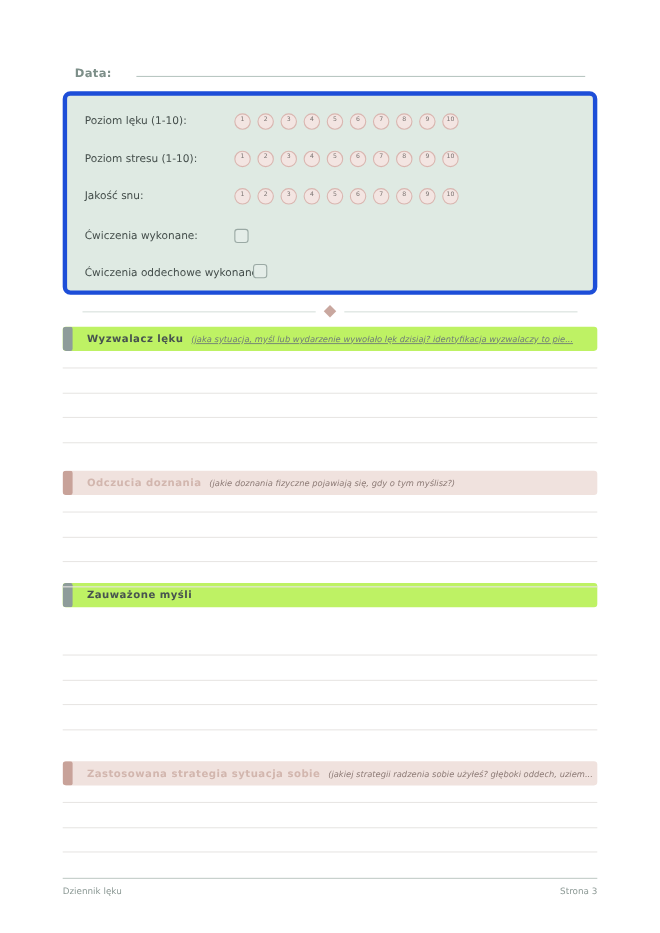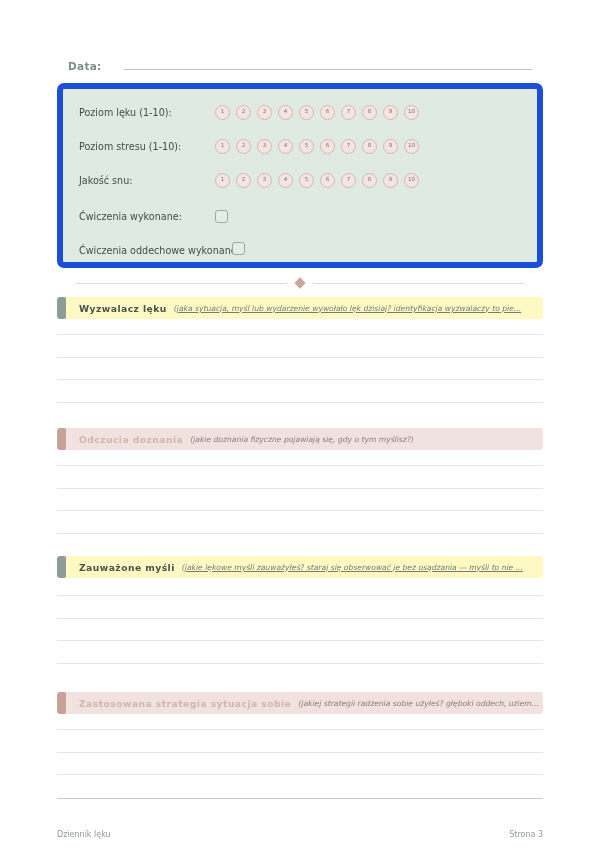--- a/index.html
+++ b/index.html
@@ -47,21 +47,21 @@
   }
 
   
   .metrics-panel {
     position: absolute;
     left: 57px;
     top: 83px;
     width: 486px;
     height: 185px;
     background: #dfeae3;
-    border: 6px solid #1d4ed8;
+    border: 4px solid #1d4ed8;
     border-radius: 7px;
     box-sizing: border-box;
   }
   .metric-row {
     position: absolute;
     left: 16px;
     right: 10px;
     height: 22px;
     display: flex;
     align-items: center;
@@ -166,21 +166,21 @@
   }
   .sec-hint {
     font-size: 7.6px;
     font-style: italic;
     overflow: hidden;
     text-overflow: clip;
     white-space: nowrap;
   }
 
   
-  .theme-green .sec-head { background: #fef9c3; }
+  .theme-green .sec-head { background: #bef264; }
   .theme-green .sec-bar  { background: #8e9c9a; }
   .theme-green .sec-title { color: #47534f; }
   .theme-green .sec-hint  { color: #6f7c77; text-decoration: underline; }
   
   .theme-rose .sec-head { background: #f0e2de; }
   .theme-rose .sec-bar  { background: #c8a299; }
   .theme-rose .sec-title { color: #d2b6ae; }
   .theme-rose .sec-hint  { color: #8d7b76; }
   .wline {
     position: absolute;
@@ -201,21 +201,20 @@
   }
   .footer {
     position: absolute;
     left: 57px;
     top: 806px;
     width: 486px;
     display: flex;
     justify-content: space-between;
     font-size: 8px;
     color: #8d9a96;
-    margin-top: 24px;
   }
 </style>
 </head>
 <body>
 
 <div class="page">
 
   <div class="date-row">
     <span class="date-label">Data:</span>
     <span class="date-line"></span>
@@ -291,25 +290,24 @@
           <span class="sec-hint">(jaka sytuacja, myśl lub wydarzenie wywołało lęk dzisiaj? identyfikacja wyzwalaczy to pie...</span>
         </div>
       </div>
       <div class="section theme-rose" style="top: 428px;">
         <div class="sec-head">
           <span class="sec-bar"></span>
           <span class="sec-title">Odczucia doznania</span>
           <span class="sec-hint">(jakie doznania fizyczne pojawiają się, gdy o tym myślisz?)</span>
         </div>
       </div>
-      <div class="section theme-green" style="top: 556px;">
+      <div class="section theme-green" style="top: 530px;">
         <div class="sec-head">
           <span class="sec-bar"></span>
           <span class="sec-title">Zauważone myśli</span>
-          <span class="sec-hint">(jakie lękowe myśli zauważyłeś? staraj się obserwować je bez osądzania — myśli to nie ...</span>
         </div>
       </div>
       <div class="section theme-rose" style="top: 692px;">
         <div class="sec-head">
           <span class="sec-bar"></span>
           <span class="sec-title">Zastosowana strategia sytuacja sobie</span>
           <span class="sec-hint">(jakiej strategii radzenia sobie użyłeś? głęboki oddech, uziem...</span>
         </div>
       </div>
     </div>

